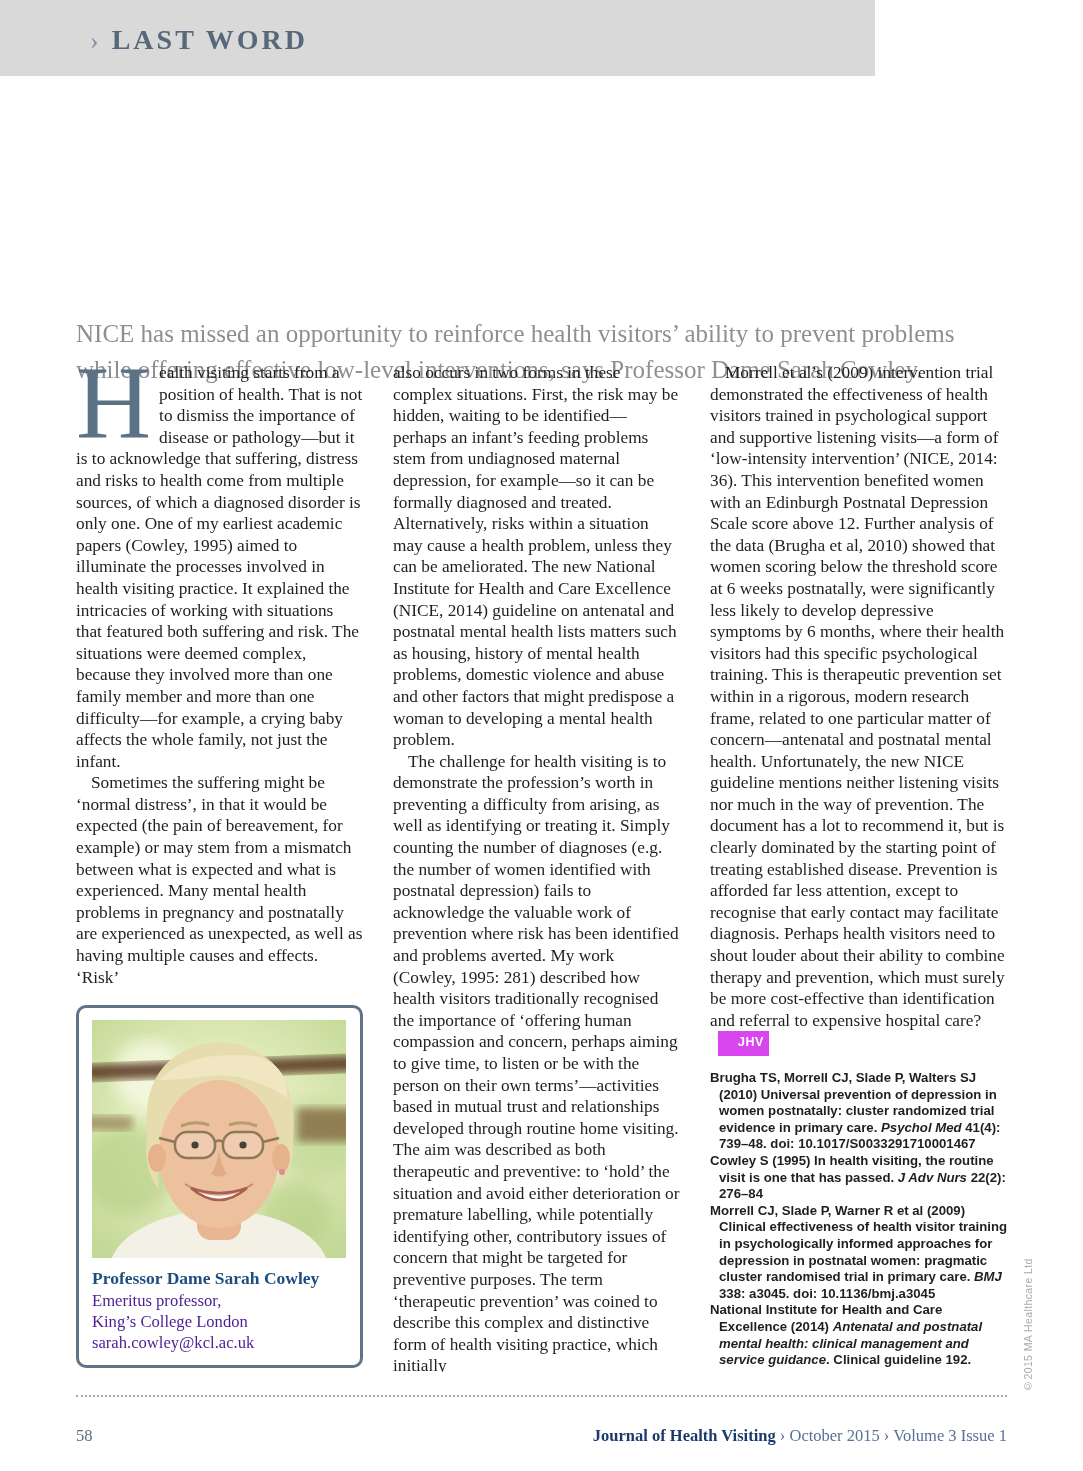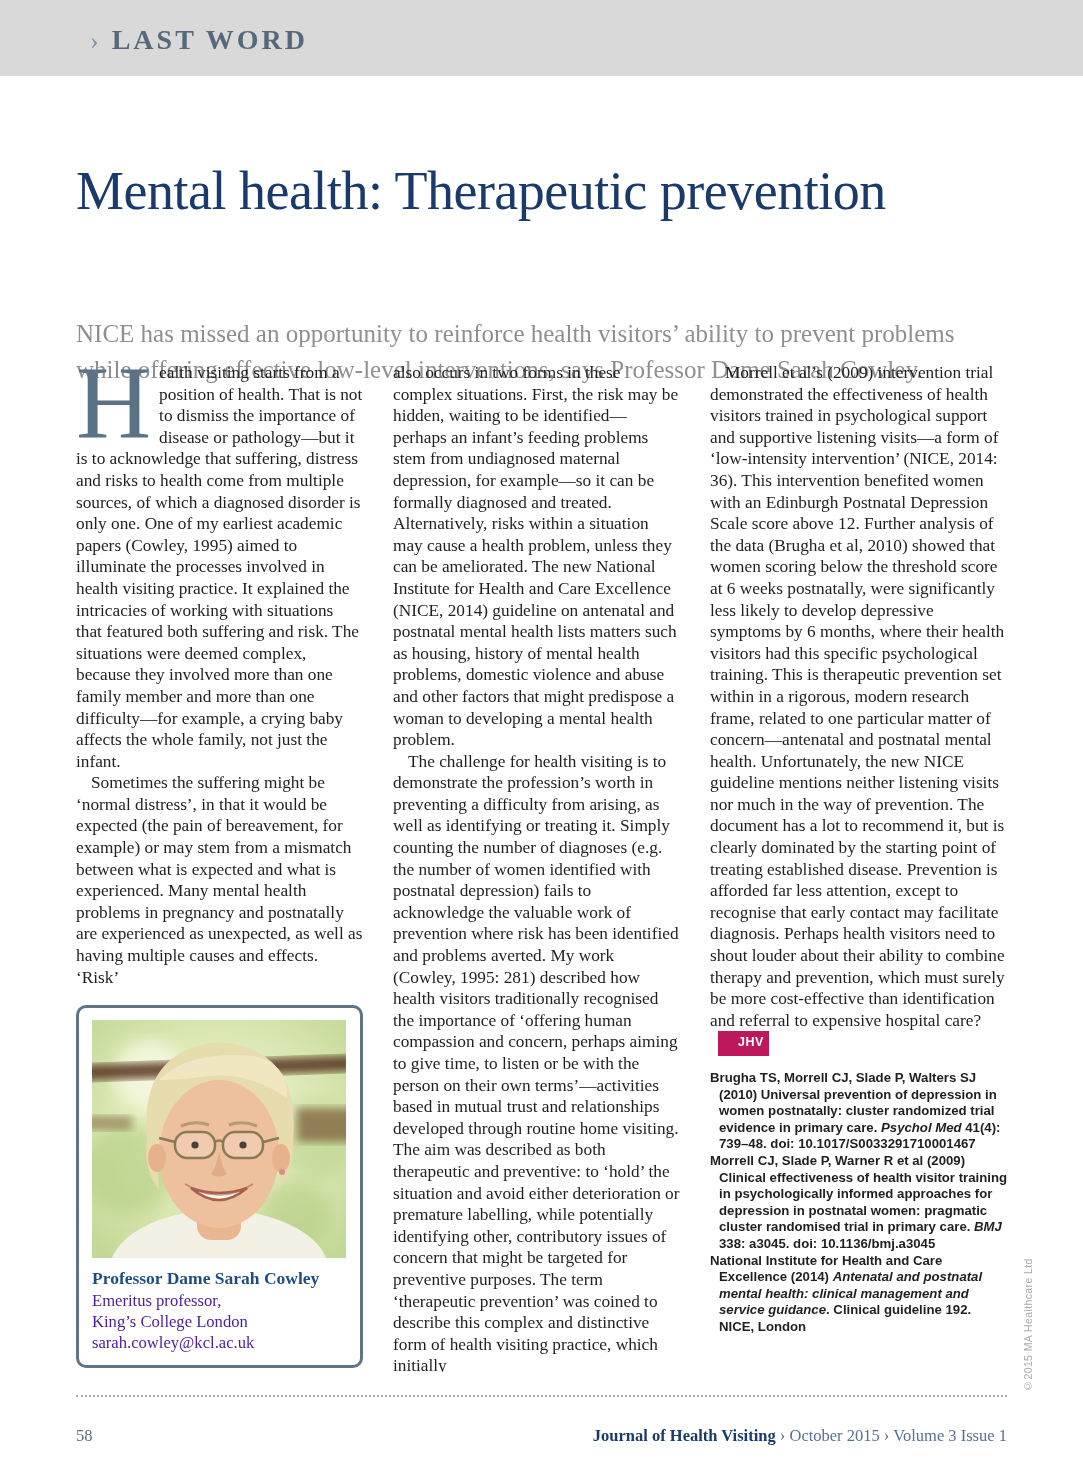--- a/index.html
+++ b/index.html
@@ -10,21 +10,21 @@
     height: 1471px;
     background: #ffffff;
     font-family: "Liberation Serif", serif;
     color: #1f1f1f;
     overflow: hidden;
   }
   
   .topbar {
     position: absolute;
     top: 0; left: 0;
-    width: 1083px; height: 76px;
+    width: 875px; height: 76px;
     background: #d9d9d9;
   }
   .topbar-inner {
     position: absolute;
     left: 90px; top: 24px;
     font-size: 28px;
     font-weight: 700;
     letter-spacing: 3px;
     color: #56687a;
   }
@@ -87,21 +87,21 @@
   .author-name {
     margin-top: 10px;
     font-size: 17.5px;
     font-weight: 700;
     color: #1d4e7f;
   }
   .author-line { font-size: 16.6px; line-height: 21px; color: #4c1d95; }
   
   .jhv {
     display: inline-block;
-    background: #be185d;
+    background: #d946ef;
     color: #ffffff;
     font-family: "Liberation Sans", sans-serif;
     font-size: 12.5px;
     font-weight: 700;
     letter-spacing: 0.5px;
     padding: 1px 5px 2px 5px;
     margin-left: 8px;
     vertical-align: 1px;
   }
   
@@ -151,21 +151,20 @@
 <body>
 
 <div class="page">
 
   <div class="topbar">
     <div class="topbar-inner">
       <span class="chev">›</span><span>LAST WORD</span>
     </div>
   </div>
 
-  <h1 class="headline">Mental health: Therapeutic prevention</h1>
   <p class="standfirst">NICE has missed an opportunity to reinforce health visitors’ ability to prevent problems while offering effective low-level interventions, says Professor Dame Sarah Cowley.</p>
 
   <div class="col col-1">
     <p><span class="dropcap">H</span><span>ealth visiting starts from a position of health. That is not to dismiss the importance of disease or pathology—but it is to acknowledge that suffering, distress and risks to health come from multiple sources, of which a diagnosed disorder is only one. One of my earliest academic papers (Cowley, 1995) aimed to illuminate the processes involved in health visiting practice. It explained the intricacies of working with situations that featured both suffering and risk. The situations were deemed complex, because they involved more than one family member and more than one difficulty—for example, a crying baby affects the whole family, not just the infant.</span></p>
     <p class="indent"><span>Sometimes the suffering might be ‘normal distress’, in that it would be expected (the pain of bereavement, for example) or may stem from a mismatch between what is expected and what is experienced. Many mental health problems in pregnancy and postnatally are experienced as unexpected, as well as having multiple causes and effects. ‘Risk’</span></p>
 
     <div class="author-box">
       <svg class="portrait" viewBox="0 0 260 238" preserveAspectRatio="xMidYMid slice">
         <defs>
           <filter id="blur8">
@@ -233,20 +232,21 @@
   <div class="col col-2">
     <p><span>also occurs in two forms in these complex situations. First, the risk may be hidden, waiting to be identified—perhaps an infant’s feeding problems stem from undiagnosed maternal depression, for example—so it can be formally diagnosed and treated. Alternatively, risks within a situation may cause a health problem, unless they can be ameliorated. The new National Institute for Health and Care Excellence (NICE, 2014) guideline on antenatal and postnatal mental health lists matters such as housing, history of mental health problems, domestic violence and abuse and other factors that might predispose a woman to developing a mental health problem.</span></p>
     <p class="indent"><span>The challenge for health visiting is to demonstrate the profession’s worth in preventing a difficulty from arising, as well as identifying or treating it. Simply counting the number of diagnoses (e.g. the number of women identified with postnatal depression) fails to acknowledge the valuable work of prevention where risk has been identified and problems averted. My work (Cowley, 1995: 281) described how health visitors traditionally recognised the importance of ‘offering human compassion and concern, perhaps aiming to give time, to listen or be with the person on their own terms’—activities based in mutual trust and relationships developed through routine home visiting. The aim was described as both therapeutic and preventive: to ‘hold’ the situation and avoid either deterioration or premature labelling, while potentially identifying other, contributory issues of concern that might be targeted for preventive purposes. The term ‘therapeutic prevention’ was coined to describe this complex and distinctive form of health visiting practice, which initially</span></p>
   </div>
 
   <div class="col col-3">
     <p class="indent"><span>Morrell et al’s (2009) intervention trial demonstrated the effectiveness of health visitors trained in psychological support and supportive listening visits—a form of ‘low-intensity intervention’ (NICE, 2014: 36). This intervention benefited women with an Edinburgh Postnatal Depression Scale score above 12. Further analysis of the data (Brugha et al, 2010) showed that women scoring below the threshold score at 6 weeks postnatally, were significantly less likely to develop depressive symptoms by 6 months, where their health visitors had this specific psychological training. This is therapeutic prevention set within in a rigorous, modern research frame, related to one particular matter of concern—antenatal and postnatal mental health. Unfortunately, the new NICE guideline mentions neither listening visits nor much in the way of prevention. The document has a lot to recommend it, but is clearly dominated by the starting point of treating established disease. Prevention is afforded far less attention, except to recognise that early contact may facilitate diagnosis. Perhaps health visitors need to shout louder about their ability to combine therapy and prevention, which must surely be more cost-effective than identification and referral to expensive hospital care?</span><span class="jhv">JHV</span></p>
 
     <div class="refs">
       <p><span>Brugha TS, Morrell CJ, Slade P, Walters SJ (2010) Universal prevention of depression in women postnatally: cluster randomized trial evidence in primary care. </span><em>Psychol Med </em><b>41</b><span>(4): 739–48. doi: 10.1017/S0033291710001467</span></p>
+      <p><span>Cowley S (1995) In health visiting, the routine visit is one that has passed. </span><em>J Adv Nurs </em><b>22</b><span>(2): 276–84</span></p>
       <p><span>Morrell CJ, Slade P, Warner R et al (2009) Clinical effectiveness of health visitor training in psychologically informed approaches for depression in postnatal women: pragmatic cluster randomised trial in primary care. </span><em>BMJ </em><b>338</b><span>: a3045. doi: 10.1136/bmj.a3045</span></p>
       <p><span>National Institute for Health and Care Excellence (2014) </span><em>Antenatal and postnatal mental health: clinical management and service guidance</em><b></b><span>. Clinical guideline 192. NICE, London</span></p>
     </div>
   </div>
 
   <div class="footer-rule"></div>
   <div class="footer-row">
     <span class="page-number">58</span>
     <span><span class="footer-journal">Journal of Health Visiting</span><span class="footer-issue"> › October 2015 › Volume 3 Issue 1</span></span>
   </div>

